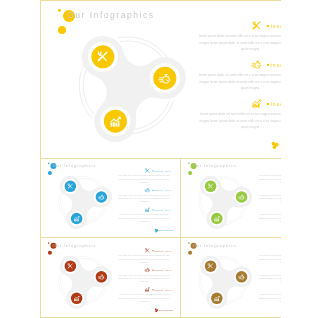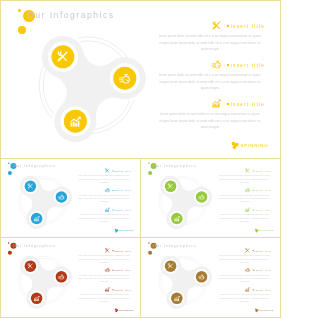--- a/index.html
+++ b/index.html
@@ -1,18 +1,18 @@
 <!DOCTYPE html>
 <html><head>
 <meta charset="utf-8">
 <style>
   html,body{margin:0;padding:0;}
   body{width:281px;height:318px;background:#ffffff;font-family:"Liberation Sans",sans-serif;overflow:hidden;}
   .page{position:relative;width:281px;height:318px;background:#ffffff;}
-  .panel{position:absolute;background:#fff;overflow:hidden;box-sizing:border-box;border:1.4px solid #ecdd9e;}
+  .panel{position:absolute;background:#fff;overflow:hidden;box-sizing:border-box;border:1.4px solid #ecdd9e;margin-left:40px;}
   .p-hero{left:0;top:0;width:281px;height:159.2px;}
   .p-2{left:0;top:157.9px;width:141.2px;height:80.2px;}
   .p-3{left:139.8px;top:157.9px;width:141.2px;height:80.2px;}
   .p-4{left:0;top:236.6px;width:141.2px;height:81.4px;}
   .p-5{left:139.8px;top:236.6px;width:141.2px;height:81.4px;}
   .slidewrap{position:absolute;left:0;top:0;width:281px;height:159px;transform-origin:0 0;}
   .slide{position:absolute;left:0;top:0;width:281px;height:159px;}
   .ttl{position:absolute;font-size:8.6px;letter-spacing:1.5px;color:#cacaca;white-space:nowrap;font-family:"Liberation Sans",sans-serif;}
   .dot{position:absolute;border-radius:50%;}
   svg{display:block;position:absolute;left:0;top:0;}

